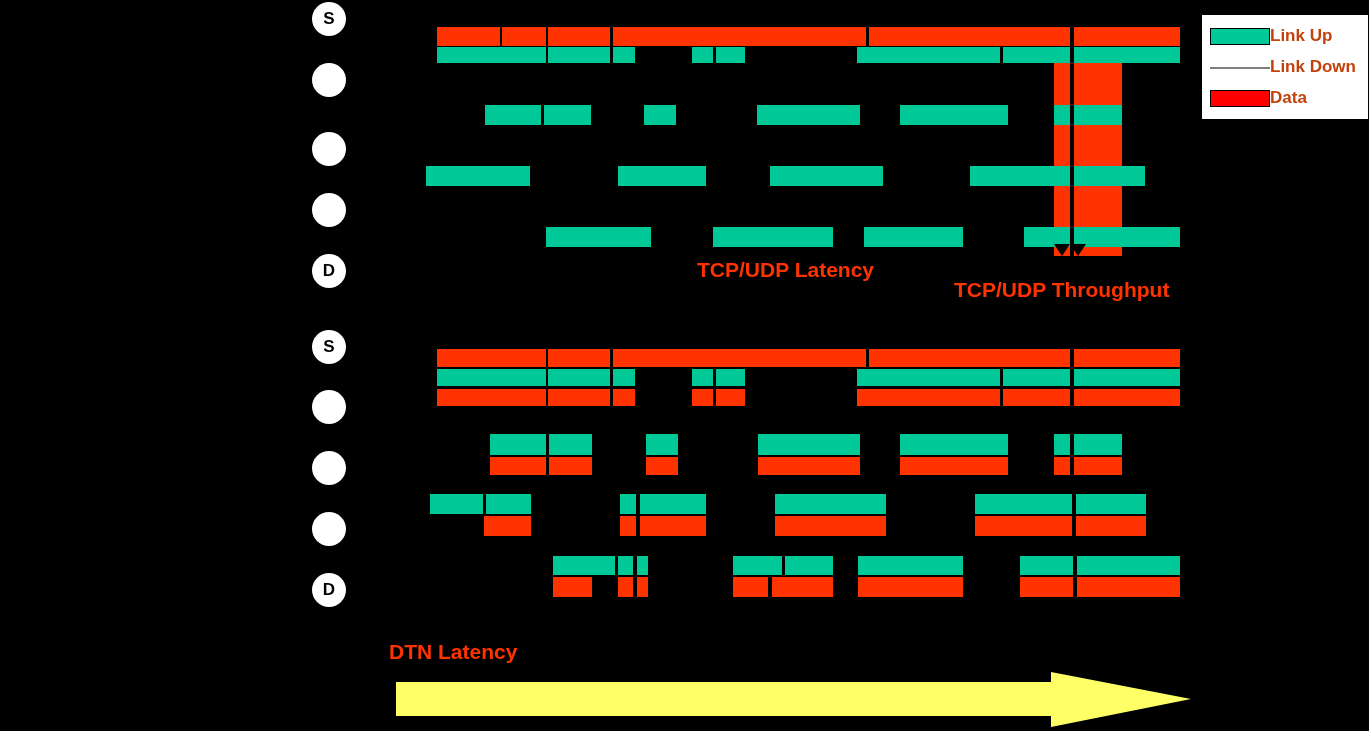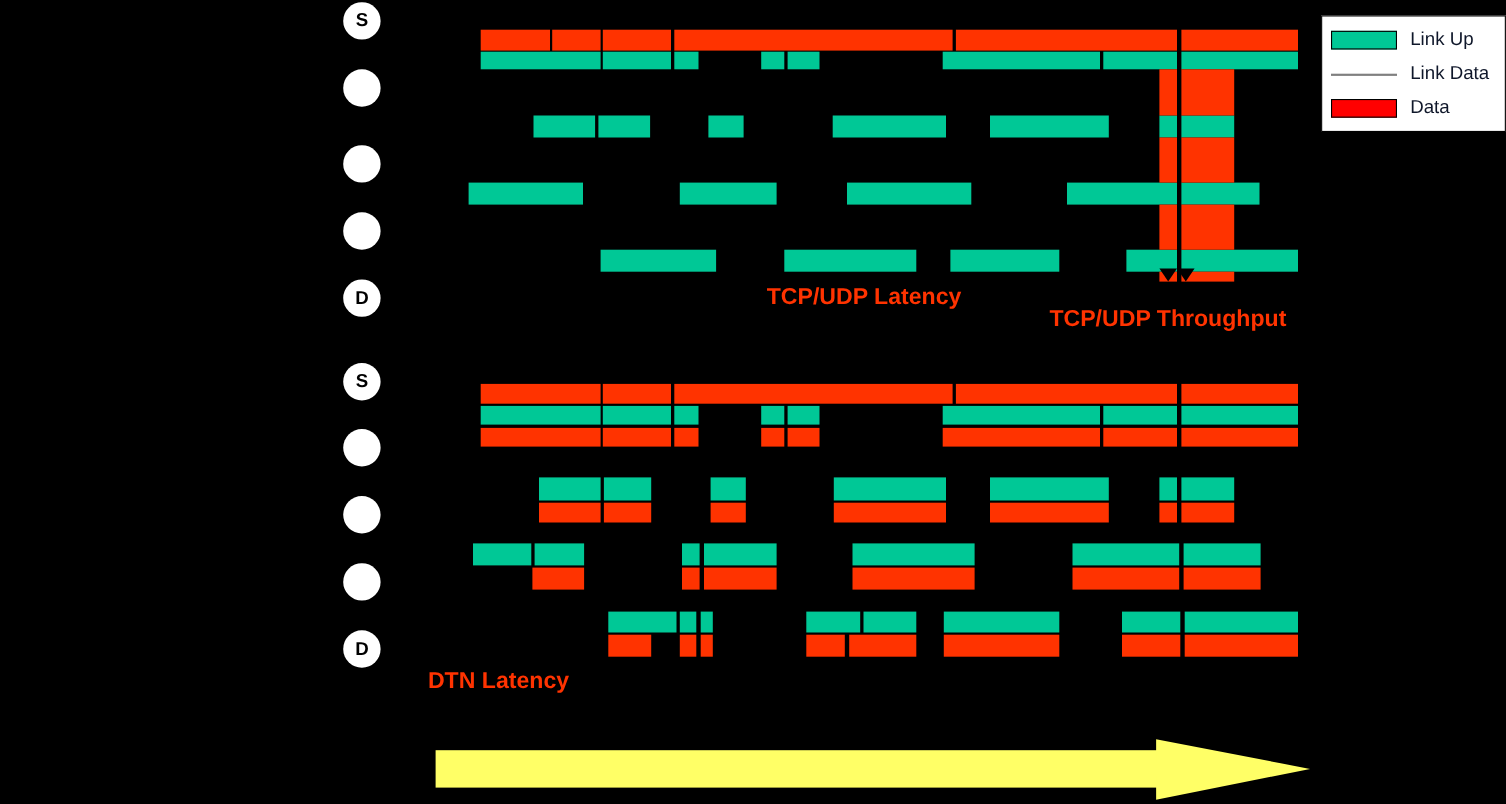--- a/index.html
+++ b/index.html
@@ -95,24 +95,23 @@
     position: relative;
   }
   .legend-swatch-line::after {
     content: "";
     position: absolute;
     left: 0; right: 0; top: 8px;
     height: 2px;
     background: #808080;
   }
   .legend-label {
-    margin-left: 12px;
     font-size: 17px;
-    font-weight: normal;
-    color: #0f172a;
+    font-weight: bold;
+    color: #c2410c;
     font-family: "Liberation Sans", sans-serif;
     white-space: nowrap;
   }
 
   
   #time-arrow-wrap {
     position: absolute;
     left: 396px;
     top: 672px;
     width: 795px;
@@ -290,35 +289,35 @@
 
   <div class="seg seg-data" style="left:553px; top:577px; width:39px; height:20px;"></div>
   <div class="seg seg-data" style="left:618px; top:577px; width:15px; height:20px;"></div>
   <div class="seg seg-data" style="left:637px; top:577px; width:11px; height:20px;"></div>
   <div class="seg seg-data" style="left:733px; top:577px; width:35px; height:20px;"></div>
   <div class="seg seg-data" style="left:772px; top:577px; width:61px; height:20px;"></div>
   <div class="seg seg-data" style="left:858px; top:577px; width:105px; height:20px;"></div>
   <div class="seg seg-data" style="left:1020px; top:577px; width:53px; height:20px;"></div>
   <div class="seg seg-data" style="left:1077px; top:577px; width:103px; height:20px;"></div>
 
-  <div class="anno anno-lg" style="left:389px; top:607px;">DTN Latency</div>
+  <div class="anno anno-lg" style="left:389px; top:640px;">DTN Latency</div>
 
   <div id="time-arrow-wrap">
     <div id="time-arrow-shaft"></div>
     <div id="time-arrow-head"></div>
   </div>
 
   <div id="legend">
     <div class="legend-row" style="top:8px;">
       <span class="legend-swatch-green"></span>
       <span class="legend-label">Link Up</span>
     </div>
     <div class="legend-row" style="top:39px;">
       <span class="legend-swatch-line"></span>
-      <span class="legend-label">Link Data</span>
+      <span class="legend-label">Link Down</span>
     </div>
     <div class="legend-row" style="top:70px;justify-content:flex-end;">
       <span class="legend-swatch-red"></span>
       <span class="legend-label">Data</span>
     </div>
   </div>
 
 </div>
 
 </body></html>

